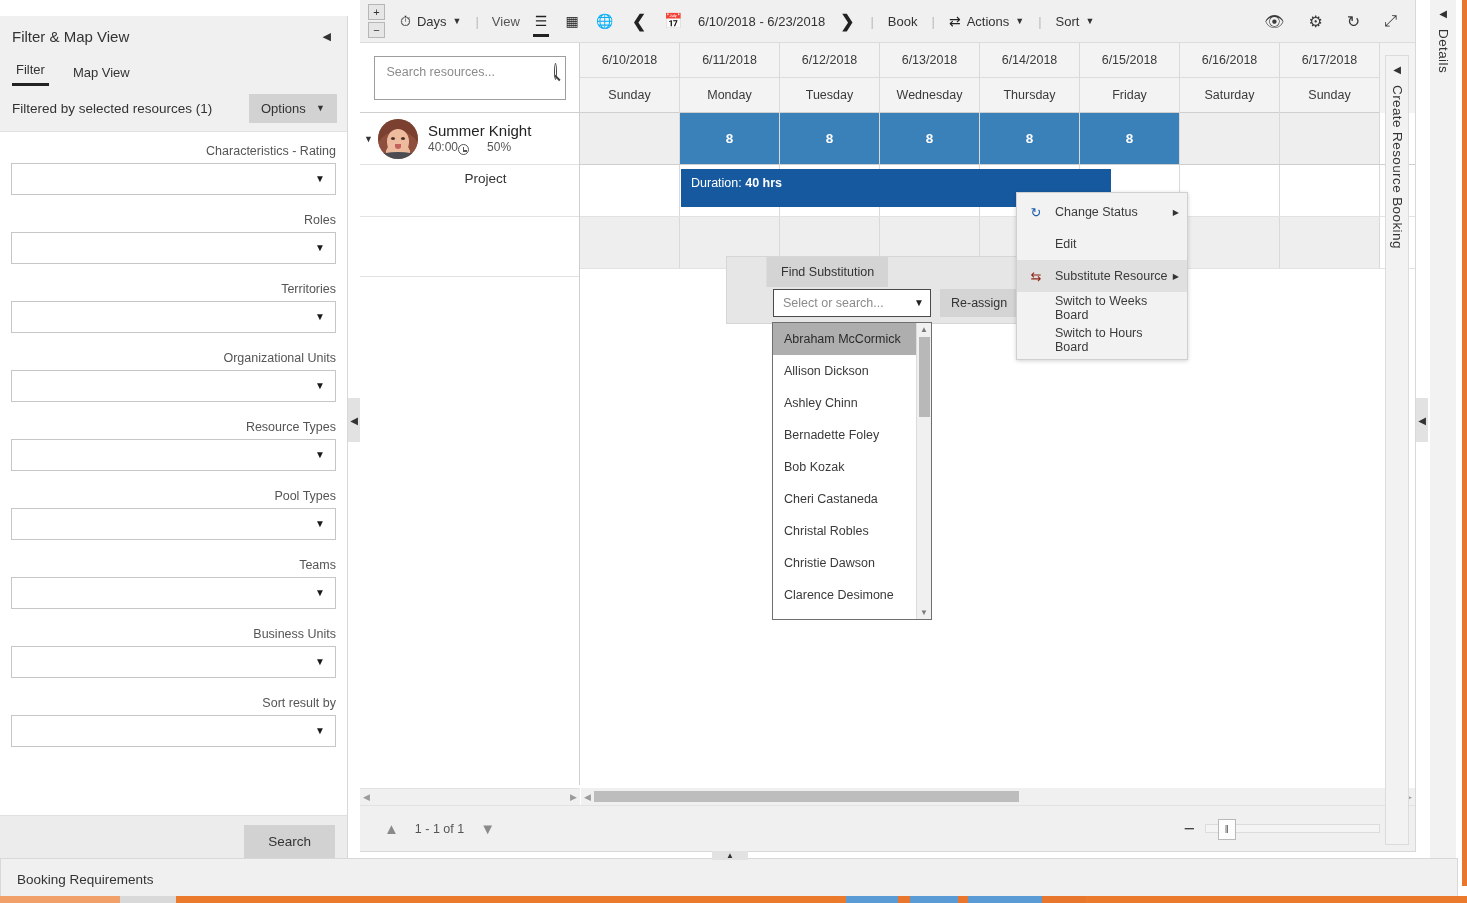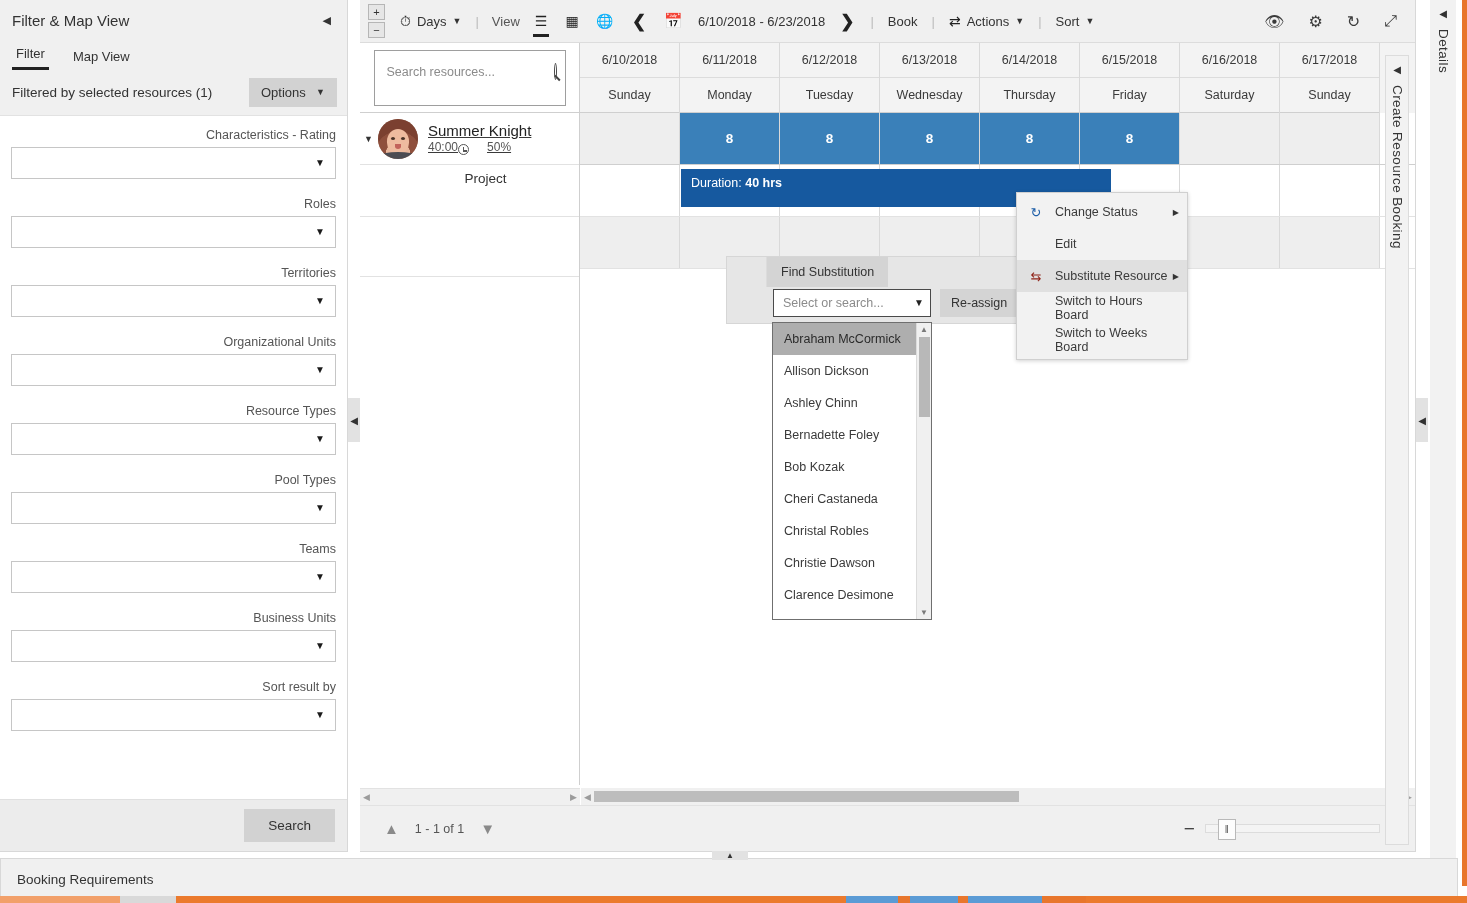--- a/index.html
+++ b/index.html
@@ -7,21 +7,21 @@
   body {
     width:1467px; height:903px;
     font-family:"Liberation Sans", sans-serif;
     font-size:13px; color:#3a3a3a;
     background:#ffffff; overflow:hidden;
   }
   .app { position:relative; width:1467px; height:903px; }
 
   
   .filter-panel {
-    position:absolute; left:0; top:0; width:348px; height:852px;
+    position:absolute; left:0; top:16px; width:348px; height:852px;
     background:#ffffff; border-right:1px solid #d8d8d8;
     border-bottom:1px solid #d8d8d8;
     display:flex; flex-direction:column;
   }
   .fp-head {
     height:40px; background:#f0f0f0; display:flex; align-items:center;
     padding:0 12px; justify-content:space-between;
   }
   .fp-title { font-size:15px; color:#333; }
   .fp-collapse { font-size:11px; color:#333; cursor:pointer; padding:2px 4px; }
@@ -101,21 +101,21 @@
   .sched-head {
     position:absolute; left:0; top:43px; right:0; height:70px;
     display:flex; background:#f3f3f3;
   }
   .res-search-cell {
     width:220px; min-width:220px; background:#fff;
     border-right:1px solid #cfcfcf; border-bottom:1px solid #cfcfcf;
     display:flex; align-items:center; justify-content:center;
   }
   .res-search {
-    width:192px; height:56px; border:1px solid #9e9e9e; background:#fff;
+    width:192px; height:44px; border:1px solid #9e9e9e; background:#fff;
     display:flex; align-items:center; padding:0 8px 12px 10px;
   }
   .res-search input {
     flex:1; border:none; outline:none; font-family:inherit; font-size:12.5px;
     color:#555; background:transparent;
   }
   .res-search input::placeholder { color:#8b8b8b; }
   .mag {
     width:17px; height:17px; border:1.7px solid #444; border-radius:50%;
     position:relative; margin-left:4px;
@@ -162,21 +162,21 @@
   .avatar .eye { position:absolute; width:4px; height:3px; border-radius:50%; background:#4a3328; top:46%; }
   .avatar .eye.l { left:32%; } .avatar .eye.r { right:32%; }
   .avatar .mouth {
     position:absolute; left:43%; top:64%; width:14%; height:5px;
     border-radius:0 0 60% 60%; background:#c2635b;
   }
   .avatar .shoulder {
     position:absolute; left:8%; bottom:0; width:84%; height:16%;
     border-radius:50% 50% 0 0; background:#4c4c52;
   }
-  .res-meta { margin-left:10px; line-height:1.25;text-decoration:underline; }
+  .res-meta { margin-left:10px; line-height:1.25; }
   .res-name { font-size:15px; color:#222; }
   .res-stats { font-size:12px; color:#555; display:flex; align-items:center; }
   .clock {
     display:inline-block; width:11px; height:11px; border:1.4px solid #555;
     border-radius:50%; position:relative; top:2px;
   }
   .clock::before {
     content:""; position:absolute; left:4px; top:1.5px; width:1.2px; height:4px; background:#555;
   }
   .clock::after {
@@ -668,25 +668,25 @@
         <span class="ctx-ico"></span>
         <span class="ctx-txt">Edit</span>
       </div>
       <div class="ctx-item active">
         <span class="ctx-ico red">⇆</span>
         <span class="ctx-txt">Substitute Resource</span>
         <span class="ctx-sub">▶</span>
       </div>
       <div class="ctx-item">
         <span class="ctx-ico"></span>
-        <span class="ctx-txt">Switch to Hours Board</span>
+        <span class="ctx-txt">Switch to Weeks Board</span>
       </div>
       <div class="ctx-item">
         <span class="ctx-ico"></span>
-        <span class="ctx-txt">Switch to Weeks Board</span>
+        <span class="ctx-txt">Switch to Hours Board</span>
       </div>
     </div>
 
   <div class="vpanel" id="crb-panel">
     <span class="vcaret">◀</span>
     <span class="vtext">Create Resource Booking</span>
   </div>
   <div class="vpanel" id="details-panel">
     <span class="vcaret">◀</span>
     <span class="vtext">Details</span>

